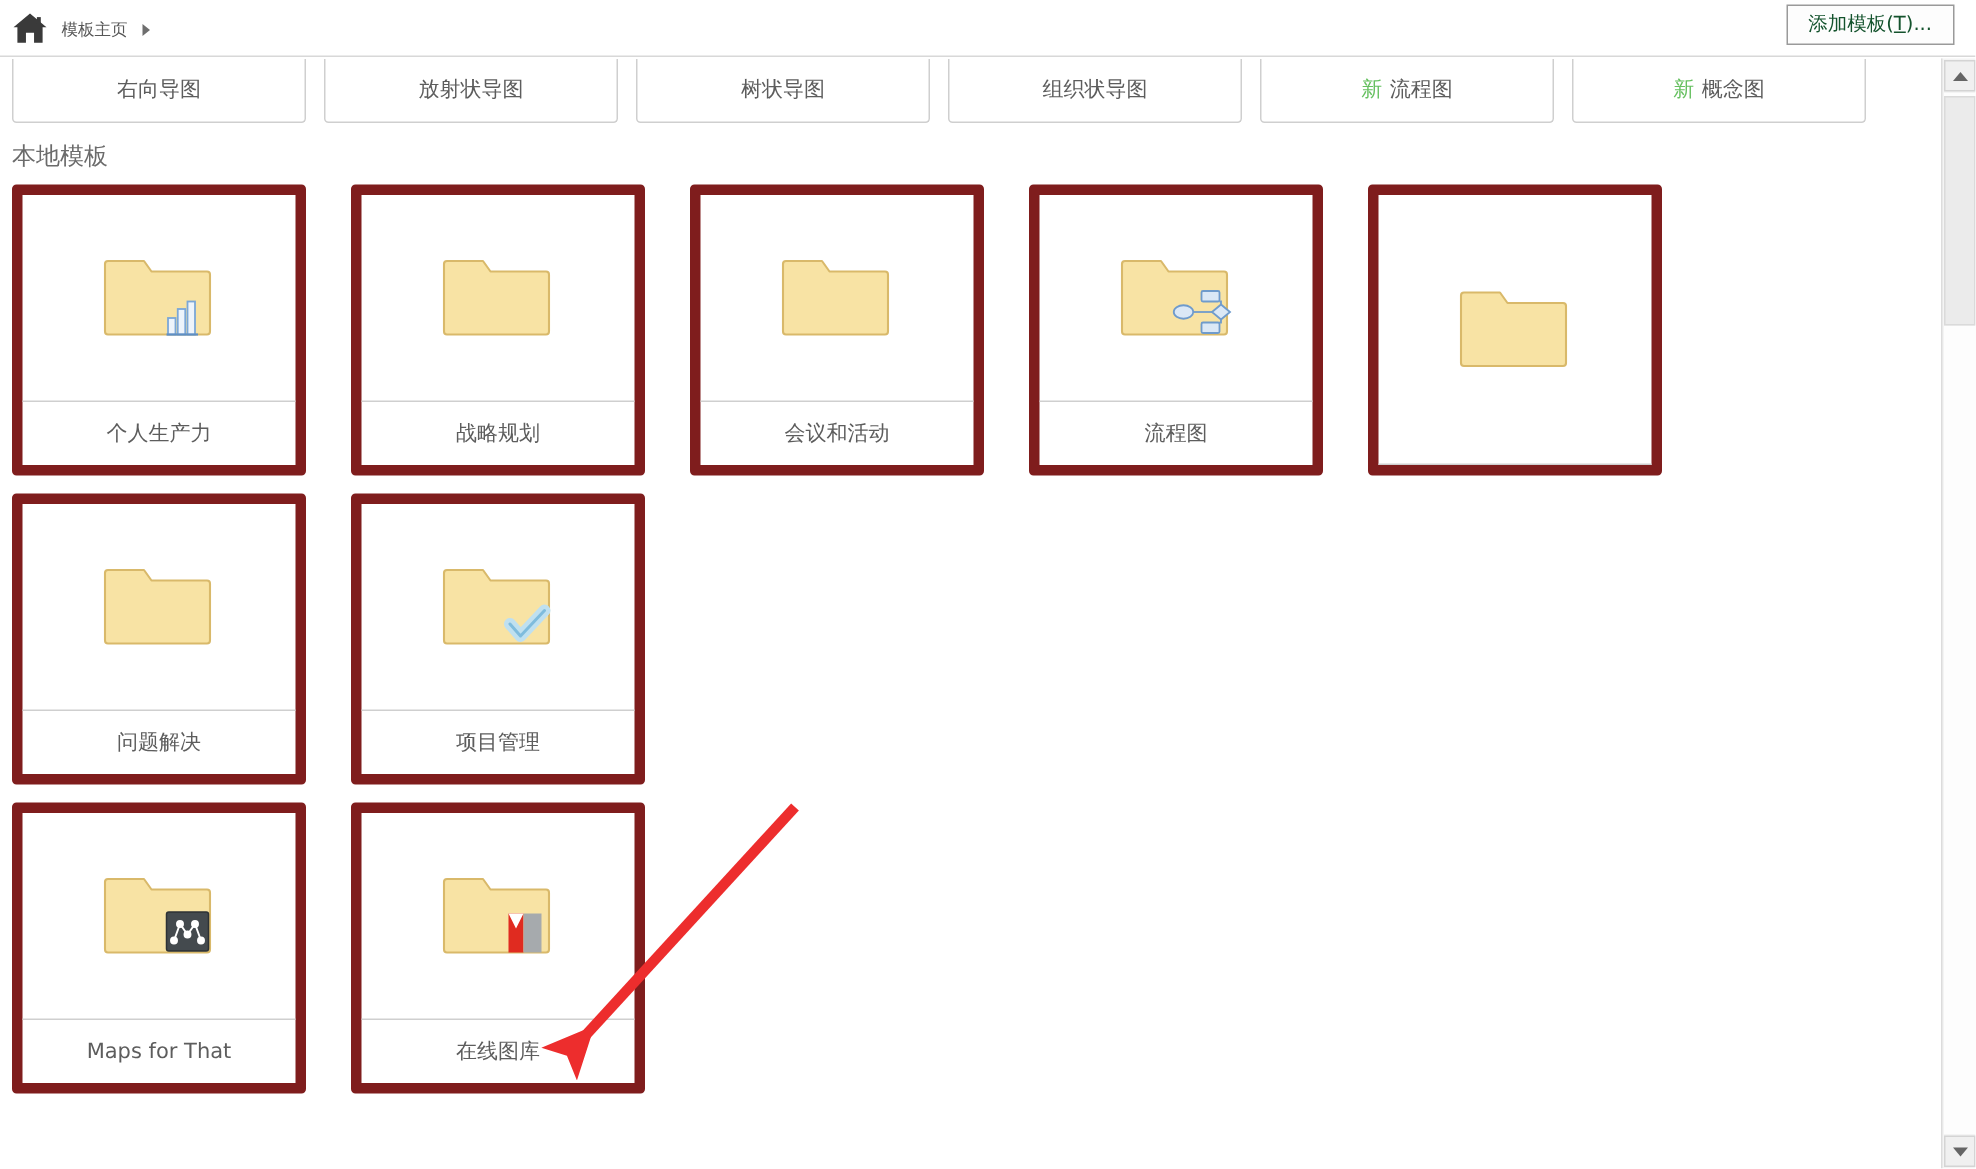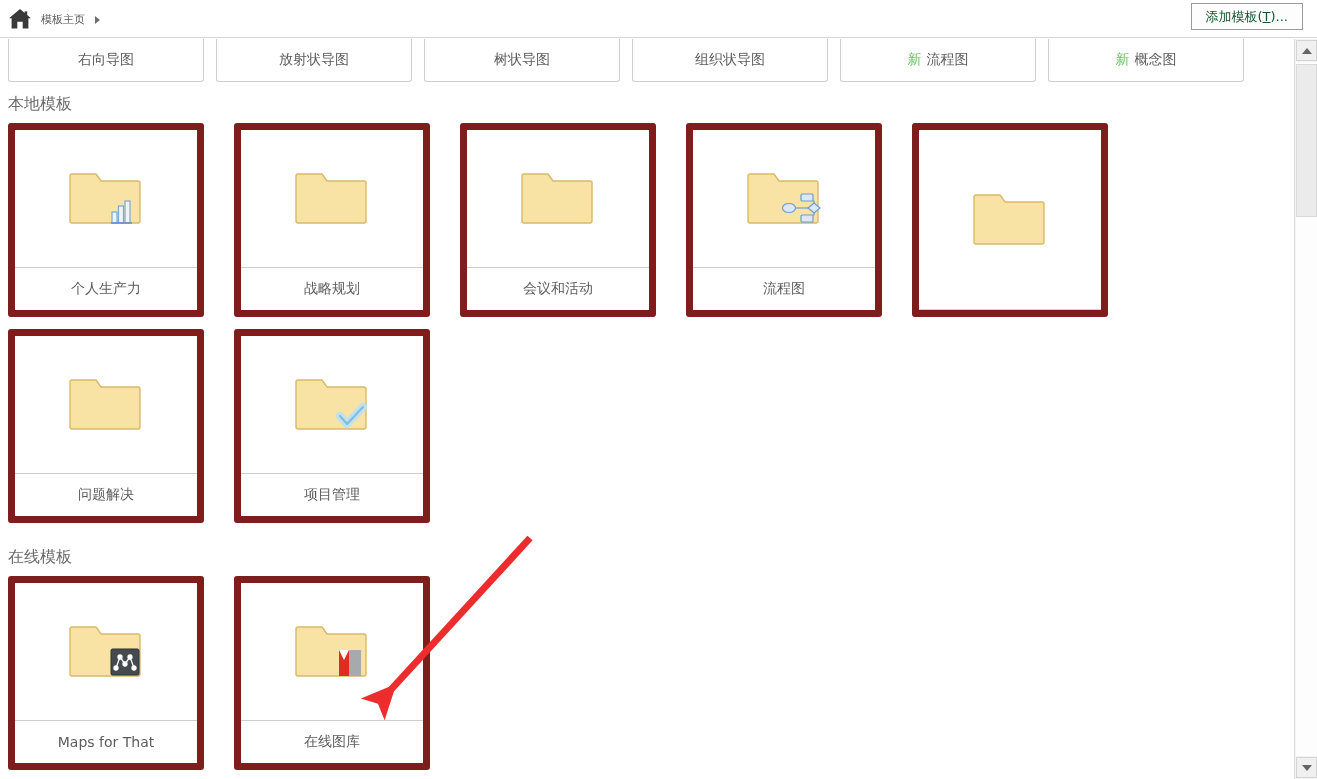--- a/index.html
+++ b/index.html
@@ -240,21 +240,20 @@
               <div class="card-icon">
                 <svg width="80" height="70" viewBox="0 0 80 70" xmlns="http://www.w3.org/2000/svg">
                   <path d="M6 10 h24 l5 7 h37 a2 2 0 0 1 2 2 v38 a2 2 0 0 1 -2 2 h-66 a2 2 0 0 1 -2 -2 v-45 a2 2 0 0 1 2 -2 z" fill="#f8e3a4" stroke="#d9b96a" stroke-width="1.4" stroke-linejoin="round"></path>
                   <path d="M48 46 l7 8 l16 -17" fill="none" stroke="#bfe0f0" stroke-width="8" stroke-linecap="round" stroke-linejoin="round"></path>
                   <path d="M48 46 l7 8 l16 -17" fill="none" stroke="#7fbcdd" stroke-width="2" stroke-linecap="round" stroke-linejoin="round"></path>
                 </svg>
               </div>
               <div class="card-label">项目管理</div>
             </div>
           </div>
-          <div class="section-title">在线模板</div>
           <div class="grid">
             <div class="card">
               <div class="card-icon">
                 <svg width="80" height="70" viewBox="0 0 80 70" xmlns="http://www.w3.org/2000/svg">
                   <path d="M6 10 h24 l5 7 h37 a2 2 0 0 1 2 2 v38 a2 2 0 0 1 -2 2 h-66 a2 2 0 0 1 -2 -2 v-45 a2 2 0 0 1 2 -2 z" fill="#f8e3a4" stroke="#d9b96a" stroke-width="1.4" stroke-linejoin="round"></path>
                   <g transform="translate(45,32)">
                     <rect x="0" y="0" width="28" height="26" rx="1.5" fill="#444a4e" stroke="#2d3235" stroke-width="1"></rect>
                     <g stroke="#ffffff" stroke-width="1.3" fill="#ffffff">
                       <path d="M5 19 L9 8 L14 15 L19 8 L23 19" fill="none"></path>
                       <circle cx="5" cy="19" r="2"></circle>

